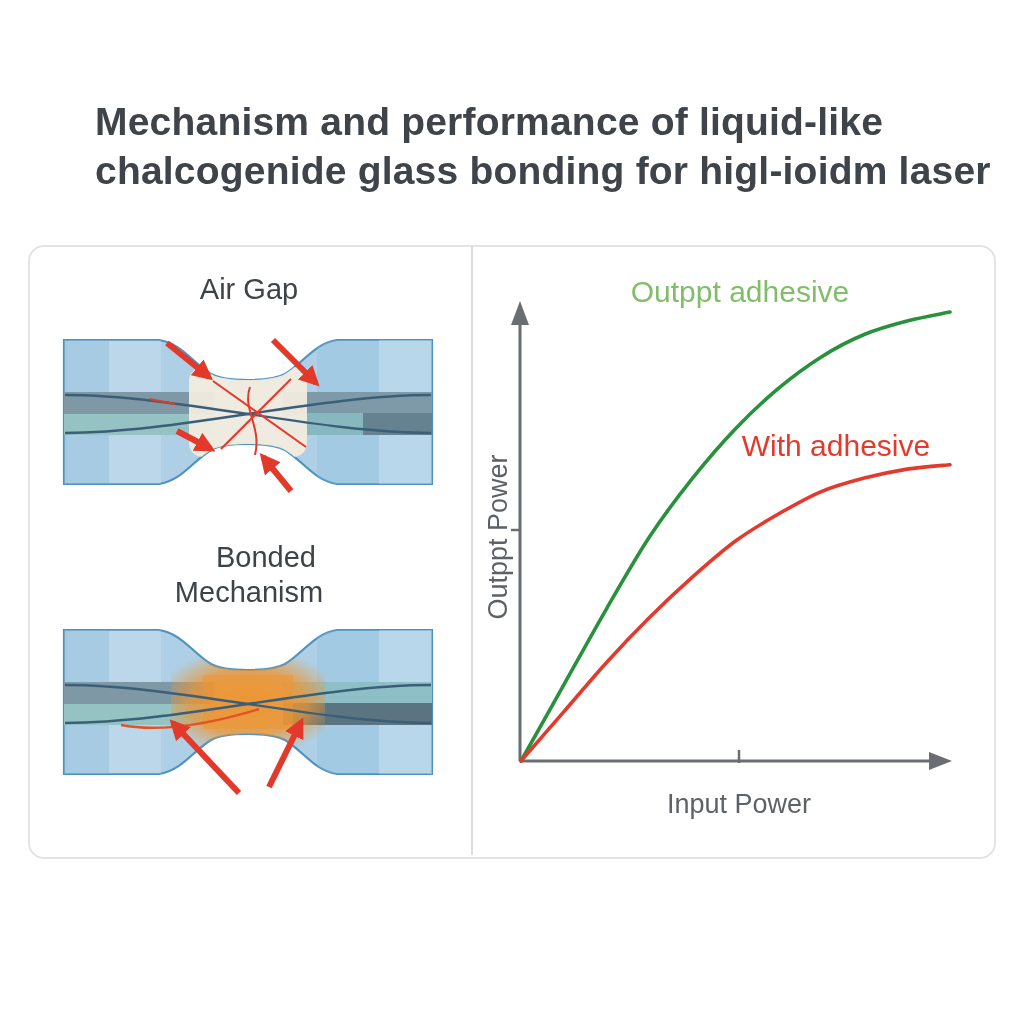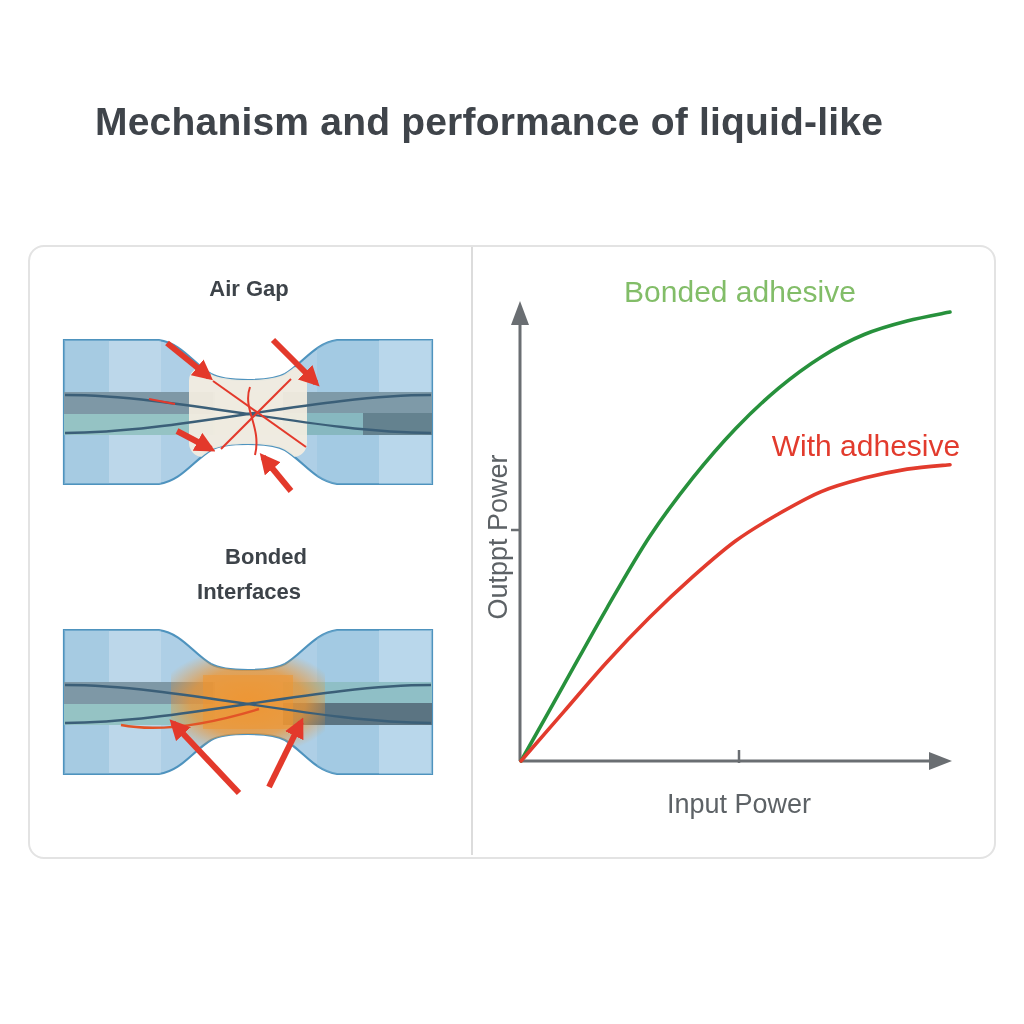--- a/index.html
+++ b/index.html
@@ -30,28 +30,28 @@
   .card{
     position:absolute;left:28px;top:245px;width:964px;height:610px;
     border:2px solid var(--c-border);border-radius:16px;background:#ffffff;
   }
   .divider{
     position:absolute;left:471px;top:247px;width:2px;height:608px;
     background:var(--c-divider);
   }
   .panel-label{
     position:absolute;transform:translate(-50%,-50%);
-    font-size:22px;font-weight:700;color:var(--c-label);white-space:nowrap;
+    font-size:29px;font-weight:400;color:var(--c-label);white-space:nowrap;
   }
   .legend-label{
     position:absolute;transform:translate(-50%,-50%);
     font-size:30px;font-weight:500;white-space:nowrap;
   }
   .legend-without{color:var(--c-green-text);}
-  .legend-with{color:var(--c-red);margin-left:30px;}
+  .legend-with{color:var(--c-red);}
   .axis-label{
     position:absolute;transform:translate(-50%,-50%);
     font-size:27px;font-weight:400;color:var(--c-axis-label);white-space:nowrap;
   }
   .axis-label.vertical{transform:translate(-50%,-50%) rotate(-90deg);}
   svg.fiber{position:absolute;overflow:visible;}
   svg.chart{position:absolute;overflow:visible;}
   .fiber-body{fill:var(--c-fiber-fill);stroke:var(--c-fiber-outline);stroke-width:2.2;}
   .core-line{fill:none;stroke:#3b5f78;stroke-width:2.4;}
   .red-thin{fill:none;stroke:var(--c-arrow);stroke-width:2;}
@@ -61,20 +61,21 @@
   .axis-head{fill:var(--c-axis);}
   .curve{fill:none;stroke-width:3.6;stroke-linecap:round;}
 </style>
 </head>
 <body>
 
 <div class="stage">
 
   <div class="title">
     <div>Mechanism and performance of liquid-like</div>
+    <div>chalcogenide glass bonding for higl-ioidm laser</div>
   </div>
 
   <div class="card"></div>
   <div class="divider"></div>
 
   <div class="panel-label" style="left:249px;top:289px;">Air Gap</div>
 
   <svg class="fiber" style="left:63px;top:337px;" width="370" height="150" viewBox="0 0 370 150">
     <defs>
       <clipPath id="clip1">
@@ -109,21 +110,21 @@
     <path class="red-thin" d="M187,50 C179,72 199,90 192,118"></path>
     <path class="red-thin" d="M86,62 L112,67"></path>
 
     <line class="red-shaft" marker-end="url(#ah1)" x1="104" y1="6" x2="146" y2="40"></line>
     <line class="red-shaft" marker-end="url(#ah1)" x1="210" y1="3" x2="253" y2="46"></line>
     <line class="red-shaft" marker-end="url(#ah1)" x1="114" y1="94" x2="148" y2="112"></line>
     <line class="red-shaft" marker-end="url(#ah1)" x1="228" y1="154" x2="200" y2="120"></line>
   </svg>
 
   <div class="panel-label" style="left:266px;top:557px;">Bonded</div>
-  <div class="panel-label" style="left:249px;top:592px;">Interfaces</div>
+  <div class="panel-label" style="left:249px;top:592px;">Mechanism</div>
 
   <svg class="fiber" style="left:63px;top:627px;" width="370" height="150" viewBox="0 0 370 150">
     <defs>
       <clipPath id="clip2">
         <path d="M1,3 L96,3 C118,6 130,26 148,37 C162,45 208,45 222,37 C240,26 252,6 274,3 L369,3 L369,147 L274,147 C252,144 240,124 222,113 C208,105 162,105 148,113 C130,124 118,144 96,147 L1,147 Z"></path>
       </clipPath>
       <radialGradient id="bondGlow" cx="50%" cy="50%" r="60%">
         <stop offset="0%" stop-color="#ee9531" stop-opacity="0.95"></stop>
         <stop offset="62%" stop-color="#ee9531" stop-opacity="0.75"></stop>
         <stop offset="100%" stop-color="#ee9531" stop-opacity="0"></stop>
@@ -161,18 +162,18 @@
     <polygon class="axis-head" points="43,56 34,80 52,80"></polygon>
     <line class="axis-line" x1="43" y1="516" x2="455" y2="516"></line>
     <polygon class="axis-head" points="475,516 452,507 452,525"></polygon>
     <line class="axis-tick" x1="34" y1="285" x2="43" y2="285"></line>
     <line class="axis-tick" x1="262" y1="505" x2="262" y2="518"></line>
 
     <path id="curve-without" class="curve" d="M44.0,516.0C51.1,503.3 72.6,465.1 86.9,439.7C101.2,414.2 115.5,388.0 129.8,363.3C144.1,338.6 158.4,313.2 172.7,291.5C187.0,269.8 201.3,251.1 215.6,233.1C229.9,215.2 244.2,198.7 258.5,183.7C272.8,168.8 287.1,155.3 301.4,143.3C315.7,131.4 330.0,120.9 344.3,111.9C358.6,102.9 372.9,95.4 387.2,89.5C401.5,83.5 415.8,79.7 430.1,76.0C444.4,72.2 465.9,68.5 473.0,67.0" stroke="#27913c"></path>
     <path id="curve-with" class="curve" d="M44.0,516.0C51.1,507.8 72.6,483.1 86.9,466.6C101.2,450.1 115.5,432.9 129.8,417.2C144.1,401.5 158.4,386.5 172.7,372.3C187.0,358.1 201.3,344.6 215.6,331.9C229.9,319.2 244.2,306.5 258.5,296.0C272.8,285.5 287.1,277.3 301.4,269.0C315.7,260.8 330.0,252.6 344.3,246.6C358.6,240.6 372.9,236.9 387.2,233.1C401.5,229.4 415.8,226.4 430.1,224.1C444.4,221.9 465.9,220.4 473.0,219.7" stroke="#e23b2d"></path>
   </svg>
 
-  <div class="legend-label legend-without" style="left:740px;top:292px;">Bonded adhesive</div>
+  <div class="legend-label legend-without" style="left:740px;top:292px;">Outppt adhesive</div>
   <div class="legend-label legend-with" style="left:836px;top:446px;">With adhesive</div>
   <div class="axis-label vertical" style="left:498px;top:537px;">Outppt Power</div>
   <div class="axis-label" style="left:739px;top:804px;">Input Power</div>
 
 </div>
 
 </body></html>

